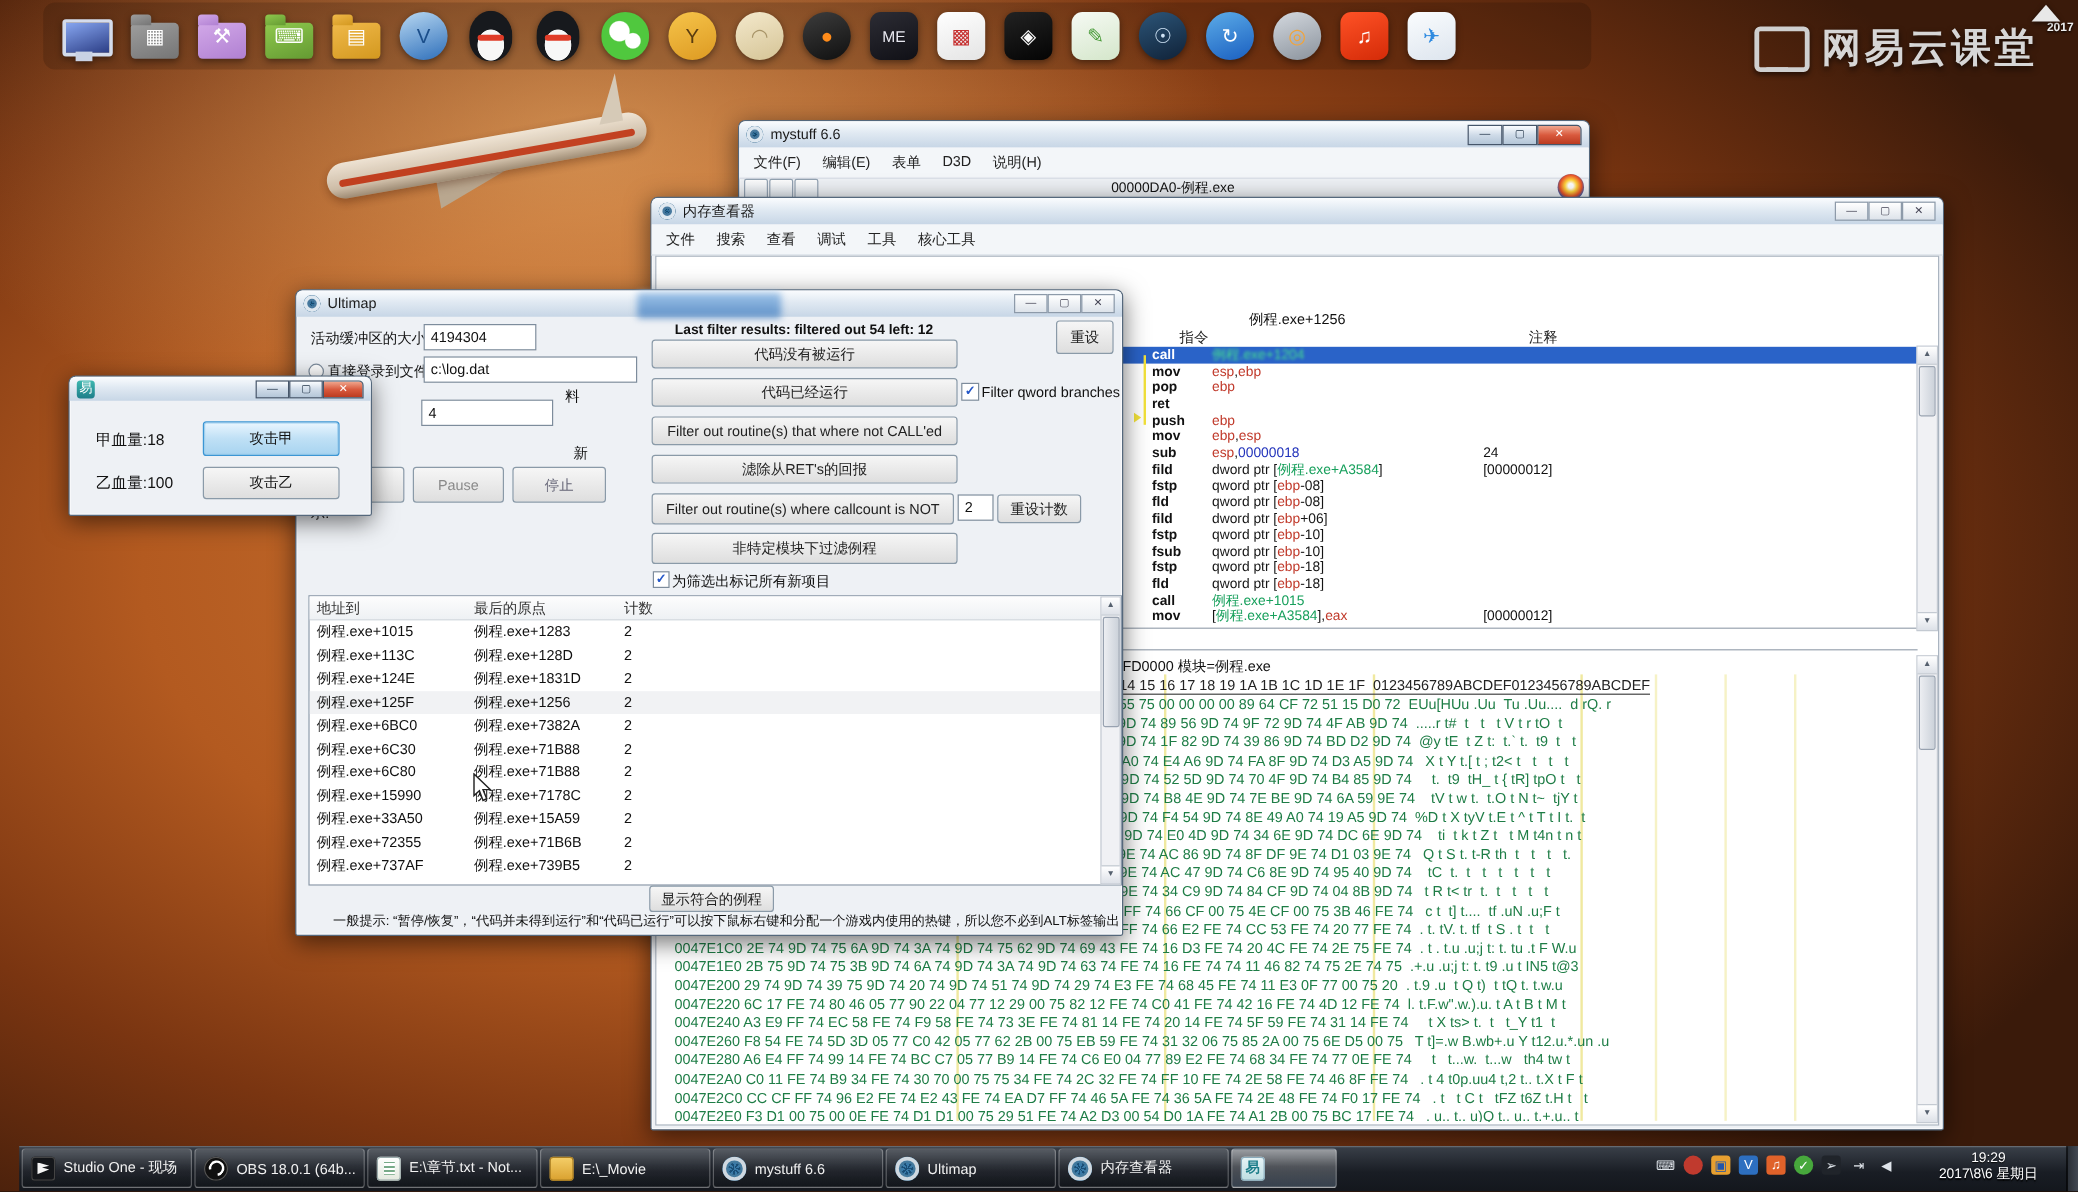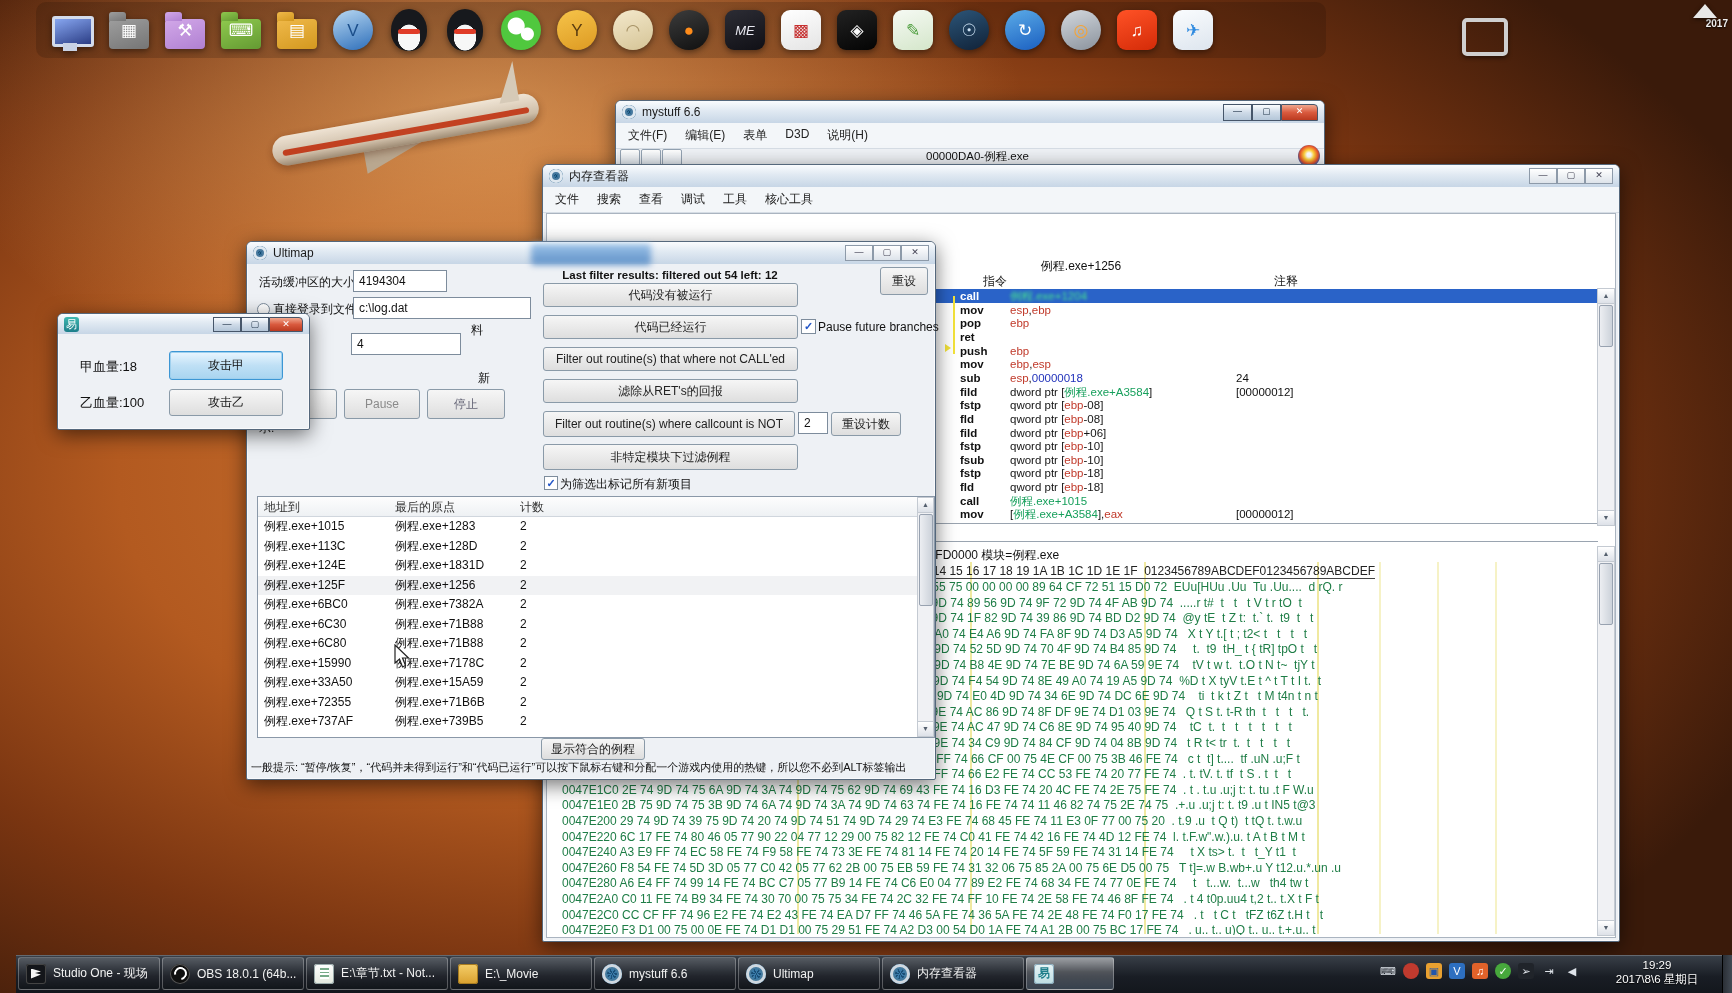--- a/index.html
+++ b/index.html
@@ -101,21 +101,21 @@
   #ultimap{left:246px;top:241px;width:688px;height:537px;}
   #ul-blur{position:absolute;left:284px;top:2px;width:120px;height:21px;background:linear-gradient(#9cc2e8,#5d8fc6);filter:blur(3px);border-radius:3px;}
   #ul-results{left:295px;top:27px;width:256px;text-align:center;font-weight:bold;font-size:11.5px;white-space:nowrap;}
   #ulist{position:absolute;left:10px;top:254px;width:676px;height:240px;background:#fff;border:1px solid #8a98a8;}
   #ulist .lhead{position:absolute;top:0;left:0;right:0;height:19px;background:linear-gradient(#fdfdfd,#eef1f4);border-bottom:1px solid #d0d6dd;}
   #ulist .lh{position:absolute;top:2px;font-size:12px;color:#333;}
   #ulist-rows{position:absolute;left:0;top:20px;right:16px;bottom:0;overflow:hidden;}
   .ulrow{position:absolute;left:0;width:100%;height:19.5px;font-size:12px;line-height:19px;}
   .ulrow.hl{background:#f1f2f4;}
   .ulrow span{position:absolute;white-space:nowrap;}
-  #ul-tip{left:4px;top:518px;width:682px;font-size:11px;white-space:nowrap;}
+  #ul-tip{left:4px;top:518px;width:682px;font-size:11px;white-space:nowrap;text-align:right;}
   
   #game{left:57px;top:313px;width:251px;height:115px;}
   #game .tbar{height:20px;}
   #game .yi{width:15px;height:15px;border-radius:3px;background:linear-gradient(#3fb8b0,#1d7e8a);color:#fff;font-size:11px;line-height:15px;text-align:center;}
   .gbtn{position:absolute;left:111px;width:112px;height:27px;display:flex;align-items:center;justify-content:center;
         border:1px solid #8a9aa8;border-radius:3px;background:linear-gradient(#f6f6f6,#dedede);}
   .gbtn.focus{background:linear-gradient(#eaf6ff,#bfe0f5 50%,#a8d4f0);border:1px solid #3c96d4;box-shadow:0 0 0 1px #9fd0ee inset;}
   
   #taskbar{left:16px;top:955px;width:1732px;height:55px;background:linear-gradient(#3a4049,#191d24 40%,#0d1015);box-shadow:inset 0 1px 0 rgba(255,255,255,.22);}
   .tbitem{position:absolute;top:2px;height:33px;width:142px;border:1px solid rgba(255,255,255,.28);border-radius:3px;
@@ -191,21 +191,21 @@
       <div class="dicon">
         <div class="dshape circle" style="background: linear-gradient(160deg, rgb(244, 233, 204), rgb(213, 196, 150));"></div>
         <span class="dglyph" style="color: rgb(168, 148, 104);">◠</span>
       </div>
       <div class="dicon">
         <div class="dshape circle" style="background: linear-gradient(160deg, rgb(60, 60, 60), rgb(16, 16, 16));"></div>
         <span class="dglyph" style="color: rgb(255, 140, 26);">●</span>
       </div>
       <div class="dicon">
         <div class="dshape rsq" style="background: linear-gradient(160deg, rgb(44, 44, 52), rgb(16, 16, 22));"></div>
-        <span class="dglyph" style="color: rgb(232, 232, 240); font-size: 13px; font-style: italic;">ME</span>
+        <span class="dglyph" style="color: rgb(232, 232, 240); font-size: 13px;">ME</span>
       </div>
       <div class="dicon">
         <div class="dshape rsq" style="background: linear-gradient(160deg, rgb(255, 255, 255), rgb(228, 228, 228));"></div>
         <span class="dglyph" style="color: rgb(198, 47, 47);">▩</span>
       </div>
       <div class="dicon">
         <div class="dshape rsq" style="background: linear-gradient(160deg, rgb(34, 34, 34), rgb(4, 4, 4));"></div>
         <span class="dglyph" style="color: rgb(250, 250, 250);">◈</span>
       </div>
       <div class="dicon">
@@ -229,20 +229,21 @@
         <span class="dglyph" style="color: rgb(255, 255, 255);">♫</span>
       </div>
       <div class="dicon">
         <div class="dshape rsq" style="background: linear-gradient(160deg, rgb(250, 252, 254), rgb(221, 229, 238));"></div>
         <span class="dglyph" style="color: rgb(46, 138, 224);">✈</span>
       </div>
     </div>
 
   <div id="brand" class="abs">
     <div class="tv"></div>
+    <div class="btxt">网易云课堂</div>
   </div>
   <div id="corner" class="abs">
     <div class="chev"></div>
     <div class="cy">2017</div>
   </div>
 
   <div id="mystuff" class="w7">
     <div class="tbar">
       <div class="gearicon"></div>
       <span>mystuff 6.6</span>
@@ -437,21 +438,21 @@
     <div class="btn" style="left:22px;top:147px;width:66px;height:28px"></div>
     <div class="btn" style="left:97px;top:147px;width:74px;height:28px;color:#8a8a8a">Pause</div>
     <div class="btn" style="left:180px;top:147px;width:76px;height:28px;color:#667">停止</div>
     <div class="lbl" style="left:12px;top:178px">示:</div>
 
     <div class="lbl" id="ul-results">Last filter results: filtered out 54 left: 12</div>
     <div class="btn" style="left:633px;top:25px;width:46px;height:26px">重设</div>
     <div class="btn" style="left:296px;top:41px;width:253px;height:22px">代码没有被运行</div>
     <div class="btn" style="left:296px;top:73px;width:253px;height:22px">代码已经运行</div>
     <div class="cbox" style="left:554px;top:77px">✓</div>
-    <div class="lbl" style="left:571px;top:78px">Pause future branches</div>
+    <div class="lbl" style="left:571px;top:78px">Filter qword branches</div>
     <div class="btn" style="left:296px;top:105px;width:253px;height:22px">Filter out routine(s) that where not CALL'ed</div>
     <div class="btn" style="left:296px;top:137px;width:253px;height:22px">滤除从RET's的回报</div>
     <div class="btn" style="left:296px;top:169px;width:250px;height:24px">Filter out routine(s) where callcount is NOT</div>
     <div class="inp" style="left:551px;top:170px;width:18px;height:16px">2</div>
     <div class="btn" style="left:584px;top:170px;width:68px;height:22px">重设计数</div>
     <div class="btn" style="left:296px;top:202px;width:253px;height:24px">非特定模块下过滤例程</div>
     <div class="cbox" style="left:297px;top:234px;width:12px;height:12px">✓</div>
     <div class="lbl" style="left:313px;top:234px">为筛选出标记所有新项目</div>
 
     <div id="ulist">

